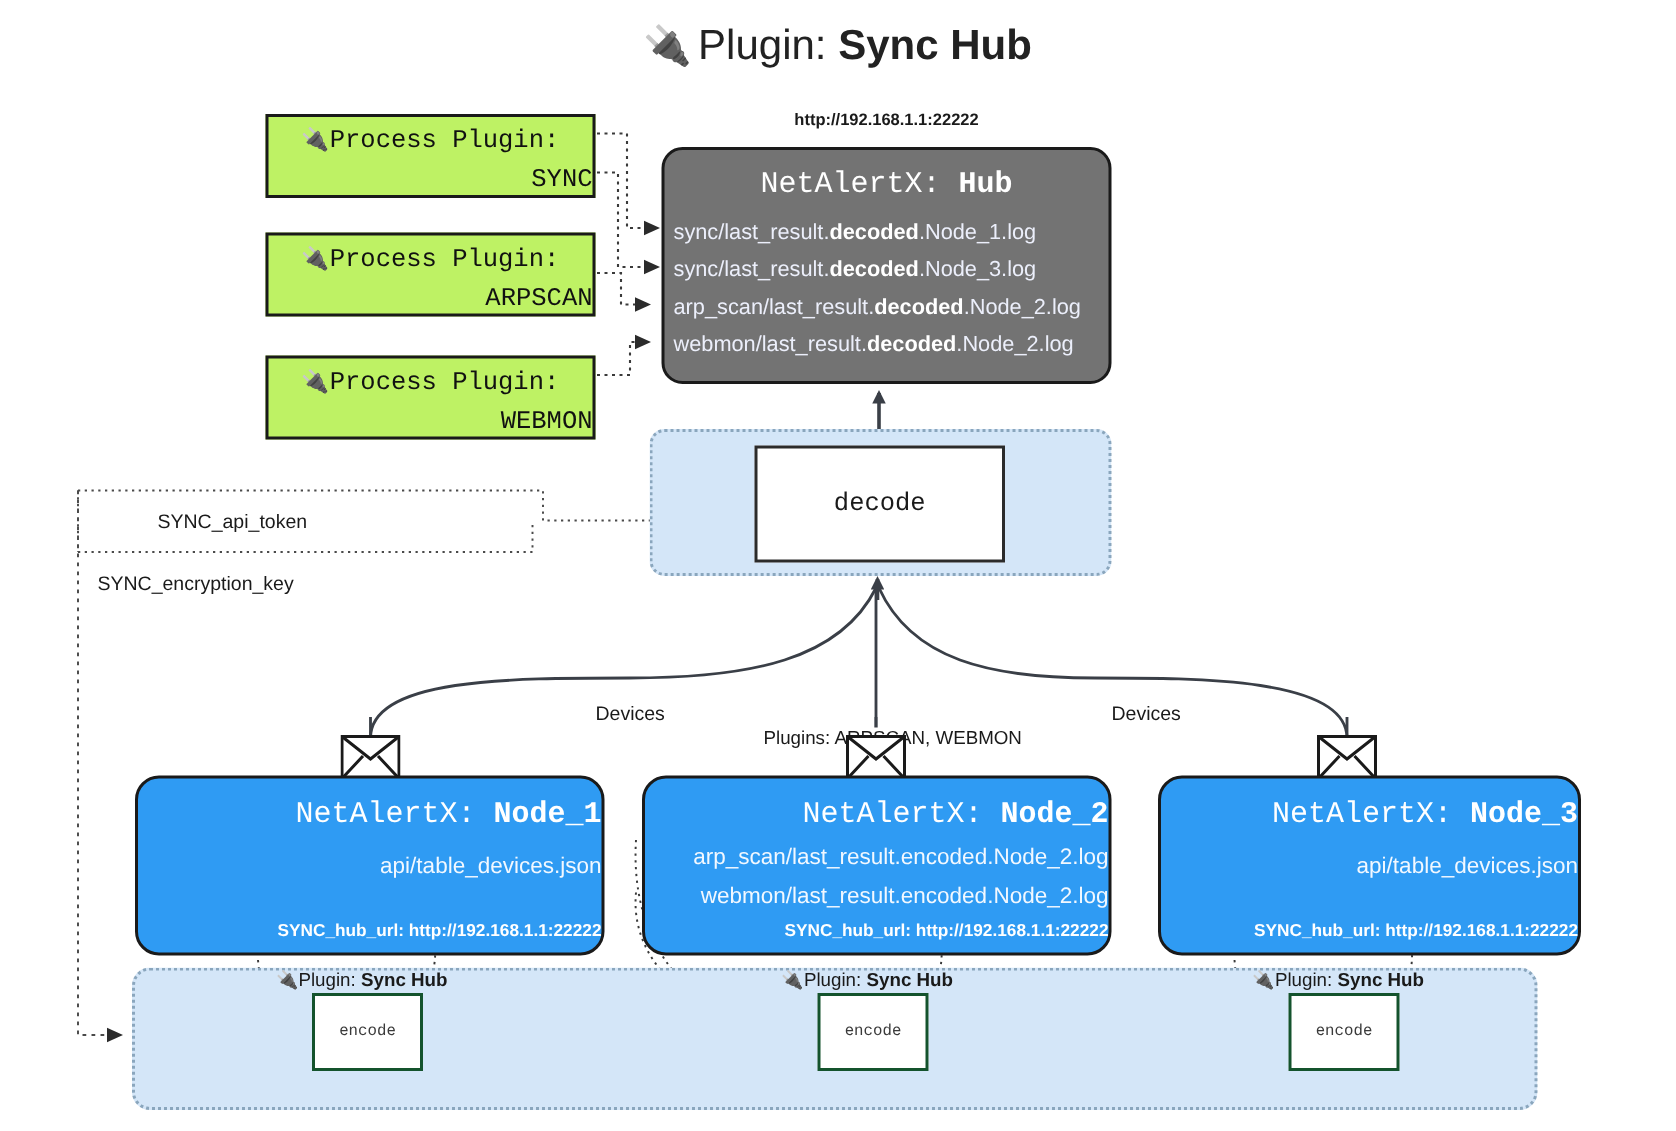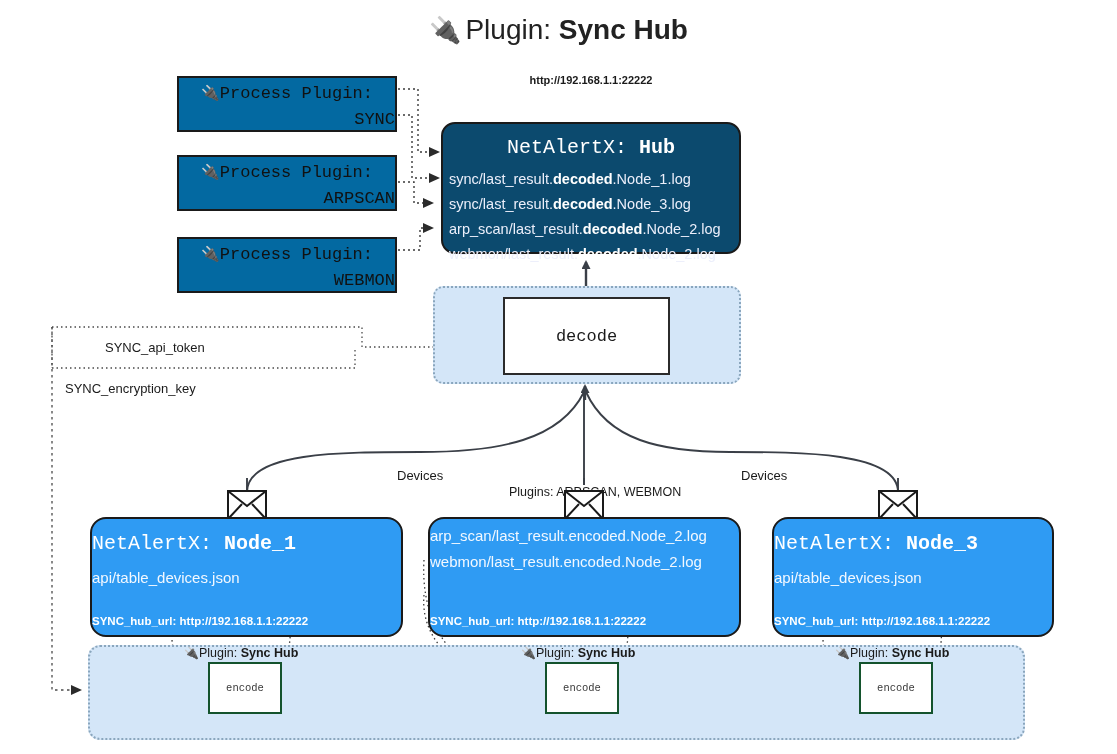--- a/index.html
+++ b/index.html
@@ -33,47 +33,46 @@
     color: #222222;
     white-space: nowrap;
   }
   #title .plug { font-size: 26px; margin-right: 4px; }
   #title .strong { font-weight: bold; }
 
   
   .proc-box {
     width: 220px; height: 56px;
     border: 2px solid #1a1a1a;
-    background: #0369a1;
+    background: #bef264;
     font-family: "Liberation Mono", "DejaVu Sans Mono", monospace;
     font-size: 17px;
     color: #111111;
     text-align: center;
     line-height: 26px;
     padding-top: 2px;
   }
   .proc-box .l1 { display: block; white-space: nowrap; }
   .proc-box .l2 { display: block; text-align: right; }
   .proc-box .plug { font-family: "DejaVu Sans", sans-serif; font-size: 15px; }
 
   
   #hub-url {
     left: 441px; top: 74px; width: 300px;
     text-align: center;
     font-size: 11px;
     font-weight: bold;
     color: #1a1a1a;
   }
   #hub {
-    left: 441px; top: 98px; width: 300px; height: 132px;
-    background: #0c4a6e;
+    left: 441px; top: 98px; width: 300px; height: 158px;
+    background: #737373;
     border: 2px solid #1a1a1a;
     border-radius: 14px;
     color: #ffffff;
-    margin-top: 24px;
   }
   #hub .hub-title {
     font-family: "Liberation Mono", "DejaVu Sans Mono", monospace;
     font-size: 20px;
     text-align: center;
     margin-top: 12px;
     white-space: nowrap;
   }
   #hub .hub-title b { font-weight: bold; }
   #hub .loglist { margin-top: 8px; }
@@ -102,21 +101,21 @@
     font-size: 17px;
     color: #1a1a1a;
   }
 
   
   .node-card {
     background: #2f9bf3;
     border: 2px solid #1a1a1a;
     border-radius: 16px;
     color: #ffffff;
-    text-align: left;
+    text-align: right;
   }
   .node-card .nc-title {
     font-family: "Liberation Mono", "DejaVu Sans Mono", monospace;
     font-size: 20px;
     margin-top: 13px;
     white-space: nowrap;
   }
   .node-card .nc-title b { font-weight: bold; }
   .node-card .nc-line {
     font-size: 15px;
@@ -295,20 +294,24 @@
       <span>NetAlertX:</span>
       <b>Node_1</b>
     </div>
     <div class="nc-lines">
       <div class="nc-line">api/table_devices.json</div>
     </div>
     <div class="nc-foot">SYNC_hub_url: http://192.168.1.1:22222</div>
   </div>
 
   <div class="node node-card" style="left:428px; top:517px; width:313px; height:120px;">
+    <div class="nc-title">
+      <span>NetAlertX:</span>
+      <b>Node_2</b>
+    </div>
     <div class="nc-lines" style="margin-top:4px;">
       <div class="nc-line">arp_scan/last_result.encoded.Node_2.log</div>
       <div class="nc-line">webmon/last_result.encoded.Node_2.log</div>
     </div>
     <div class="nc-foot">SYNC_hub_url: http://192.168.1.1:22222</div>
   </div>
 
   <div class="node node-card" style="left:772px; top:517px; width:282px; height:120px;">
     <div class="nc-title">
       <span>NetAlertX:</span>

